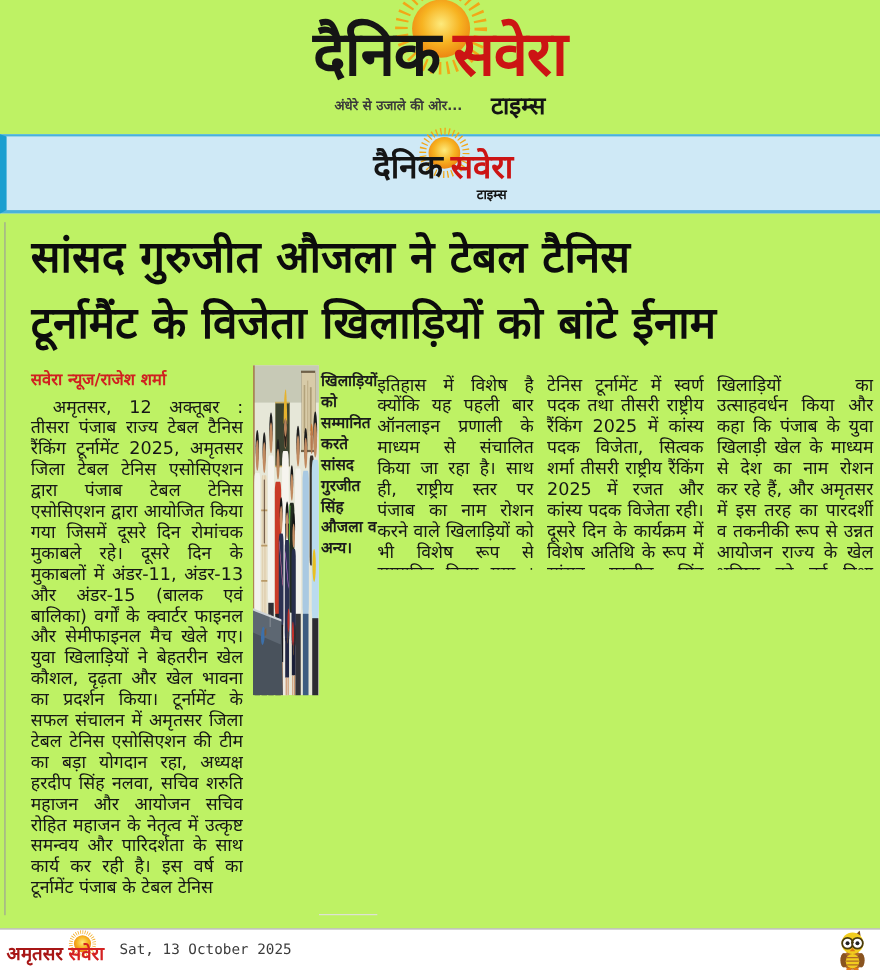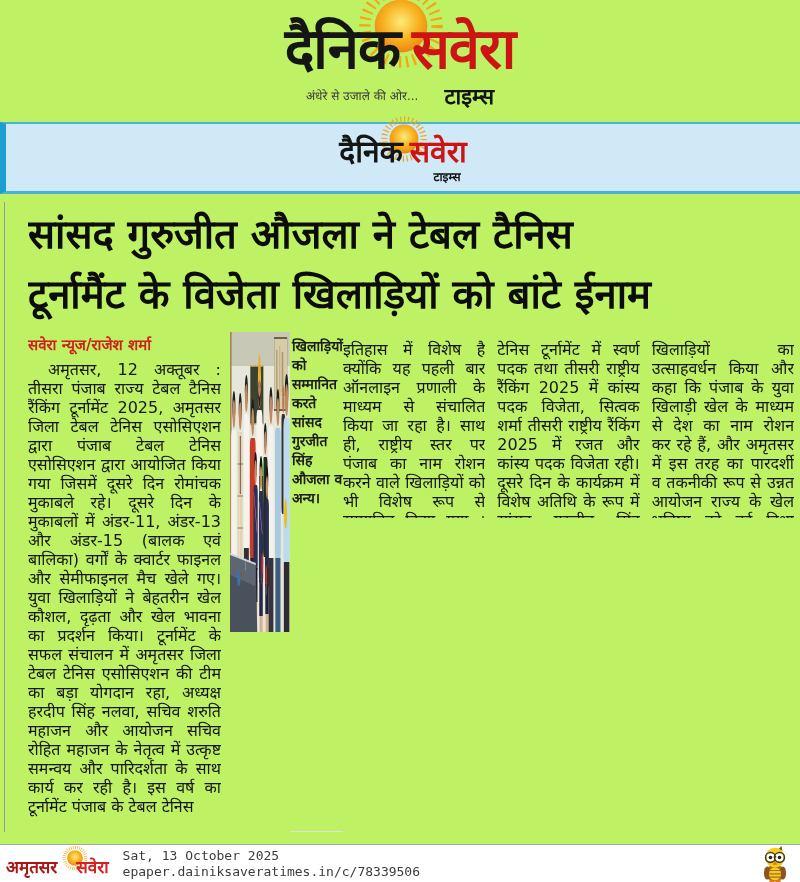--- a/index.html
+++ b/index.html
@@ -8,21 +8,21 @@
   .page { width: 800px; height: 882px; overflow: hidden; background: #bef264; position: relative; }
 
   
   .masthead { height: 118px; display: flex; align-items: center; justify-content: center; }
   .masthead-logo { position: relative; text-align: center; }
   .logo-row { position: relative; display: flex; justify-content: center; align-items: baseline; gap: 12px; }
   .sun-wrap-big { position: absolute; left: 50.5%; top: -26px; transform: translateX(-50%); width: 88px; height: 88px; z-index: 0; pointer-events: none; }
   .logo-daily-big { font-size: 56px; font-weight: 800; color: #151515; z-index: 1; position: relative; letter-spacing: -1px; }
   .logo-savera-big { font-size: 56px; font-weight: 800; color: #cc1414; z-index: 1; position: relative; letter-spacing: -1px; }
   .logo-subrow { display: flex; justify-content: center; align-items: center; gap: 26px; margin-top: -4px; position: relative; z-index: 1; }
-  .logo-tagline { font-size: 12px; color: #3a3a3a; font-weight: 400; }
+  .logo-tagline { font-size: 12px; color: #3a3a3a; font-weight: 700; }
   .logo-times-big { font-size: 22px; font-weight: 800; color: #141414; }
 
   
   .band { height: 72px; background: #cfe9f6; border-top: 2px solid #49b2da; border-bottom: 3px solid #49b2da; border-left: 6px solid #1b9fd0; display: flex; align-items: center; justify-content: center; margin-top: 4px; }
   .band-logo { position: relative; text-align: center; }
   .band-row { position: relative; display: flex; justify-content: center; align-items: baseline; gap: 7px; }
   .sun-wrap-small { position: absolute; left: 51%; top: -15px; transform: translateX(-50%); width: 48px; height: 48px; z-index: 0; pointer-events: none; }
   .logo-daily-sm { font-size: 30px; font-weight: 800; color: #151515; z-index: 1; position: relative; }
   .logo-savera-sm { font-size: 30px; font-weight: 800; color: #cc1414; z-index: 1; position: relative; }
   .logo-times-sm { font-size: 12px; font-weight: 800; color: #141414; margin-top: -3px; transform: translateX(44px); position: relative; z-index: 1; }
@@ -40,21 +40,21 @@
   .lead-text { text-indent: 20px; }
 
   .right-area { flex: 1; display: flex; flex-direction: row; min-width: 0; }
   .photo-svg { width: 100%; height: 300px; display: block; }
   .caption { font-size: 14px; font-weight: 700; color: #1c1c1c; padding: 4px 0 2px 2px; border-bottom: 1px solid #e0e0e0; }
   .cols-row { display: flex; gap: 12px; margin-top: 8px; height: 178px; overflow: hidden; }
   .cols-row .col { flex: 1 1 0; overflow: hidden; }
 
   
   .footer { position: absolute; left: 0; right: 0; bottom: 0; height: 38px; border-top: 1px solid #a8a8a8; background: #fff; display: flex; align-items: center; padding: 0 6px; }
-  .footer-logo { position: relative; display: flex; align-items: baseline; gap: 19px; margin-right: 14px; padding-top: 6px; }
+  .footer-logo { position: relative; display: flex; align-items: baseline; gap: 5px; margin-right: 14px; padding-top: 6px; }
   .sun-wrap-footer { position: absolute; left: 56px; top: -4px; width: 26px; height: 26px; z-index: 0; pointer-events: none; }
   .footer-city { font-size: 17px; font-weight: 800; color: #a81616; z-index: 1; position: relative; }
   .footer-savera { font-size: 17px; font-weight: 800; color: #d42222; z-index: 1; position: relative; }
   .footer-meta { display: flex; flex-direction: column; justify-content: center; font-family: "DejaVu Sans Mono", "Liberation Mono", monospace; color: #3c3c3c; font-size: 13px; line-height: 16px; }
   .footer-url { color: #3c3c3c; text-decoration: none; }
   .footer-owl { margin-left: auto; width: 38px; height: 36px; }
 </style>
 </head>
 <body>
 
@@ -285,21 +285,20 @@
           </defs>
           <circle cx="50" cy="50" r="41" fill="none" stroke="#f2a717" stroke-width="13" stroke-dasharray="2.5 5.5"></circle>
           <circle cx="50" cy="50" r="30" fill="url(#sun3)"></circle>
         </svg>
       </div>
       <span class="footer-city">अमृतसर</span>
       <span class="footer-savera">सवेरा</span>
     </div>
     <div class="footer-meta">
       <span>Sat, 13 October 2025</span>
-      <a class="footer-url" href="#">epaper.dainiksaveratimes.in/c/78339506</a>
     </div>
     <div class="footer-owl">
       <svg viewBox="0 0 40 44" width="38" height="36">
         <path d="M24,4 l4,-4 l1,6 Z" fill="#7a4a20"></path>
         <ellipse cx="20" cy="33" rx="12" ry="10.5" fill="#b06a28"></ellipse>
         <ellipse cx="10.5" cy="33" rx="4" ry="8" fill="#8a5420"></ellipse>
         <ellipse cx="29.5" cy="33" rx="4" ry="8" fill="#8a5420"></ellipse>
         <ellipse cx="20" cy="34" rx="7.5" ry="8" fill="#f2cd1e"></ellipse>
         <path d="M13,30 h14 M13,34 h14 M14,38 h12" stroke="#b06a28" stroke-width="1.4" fill="none"></path>
         <circle cx="20" cy="14" r="12" fill="#f2cd1e"></circle>

